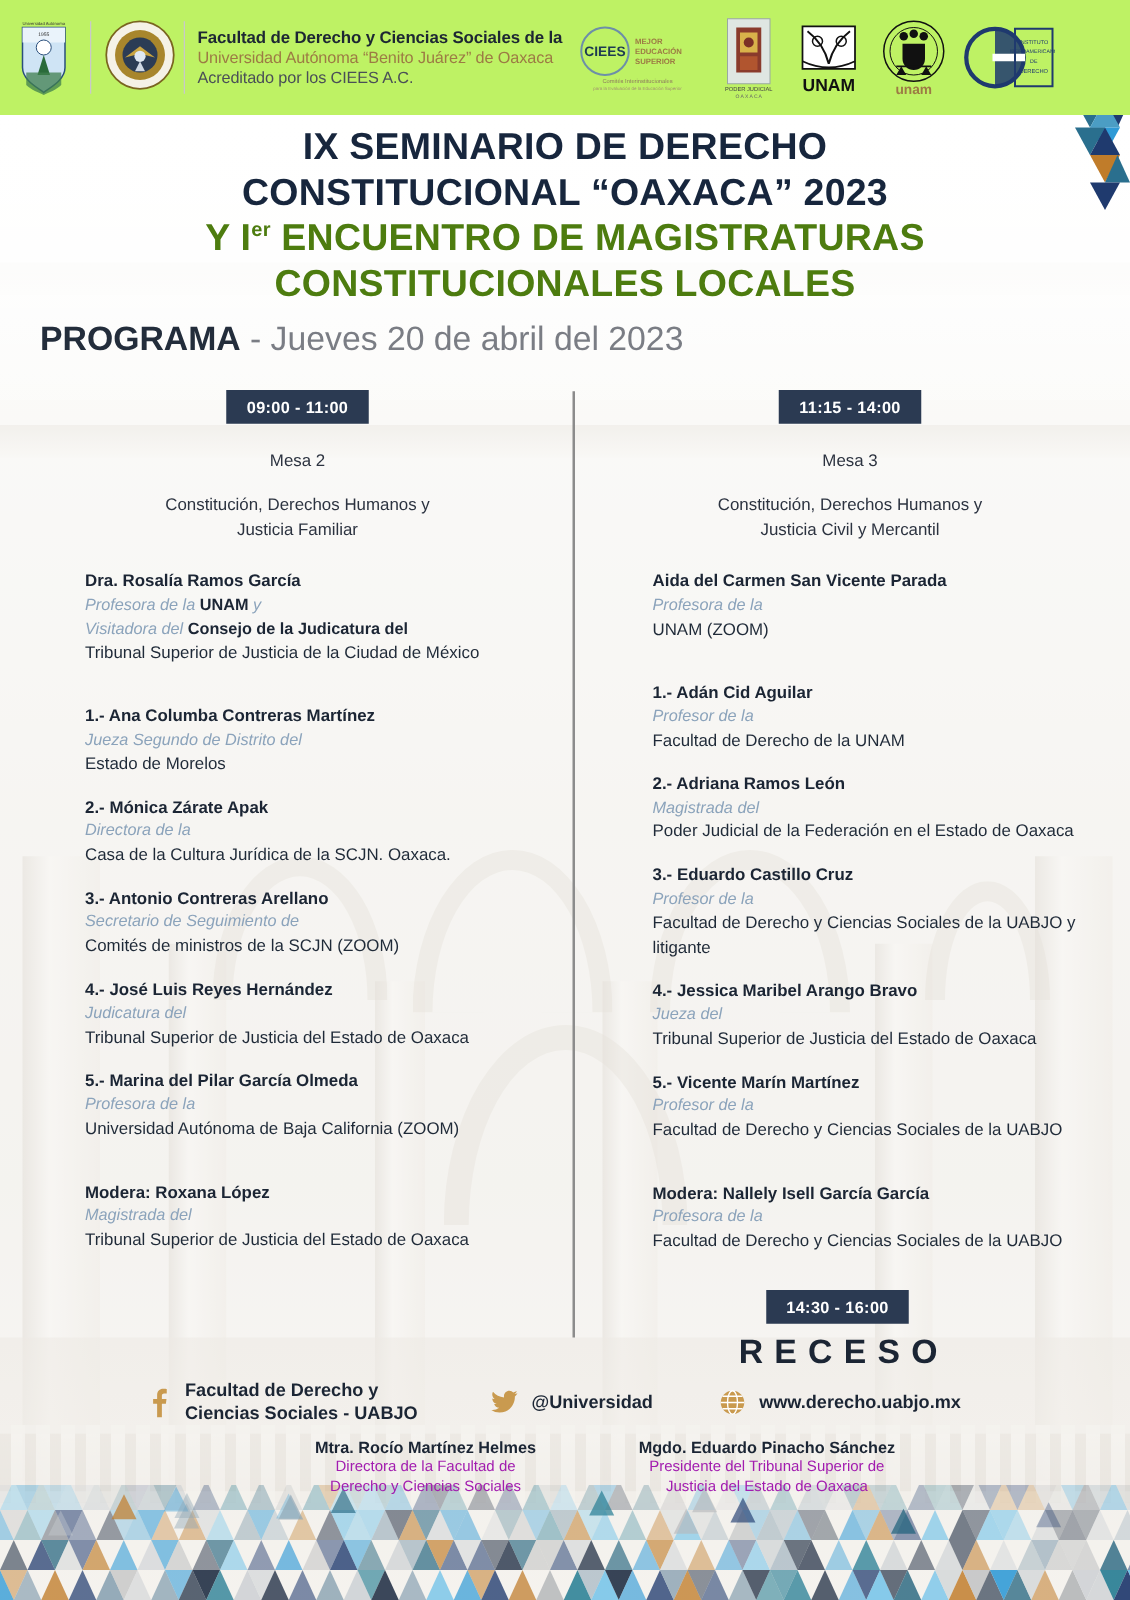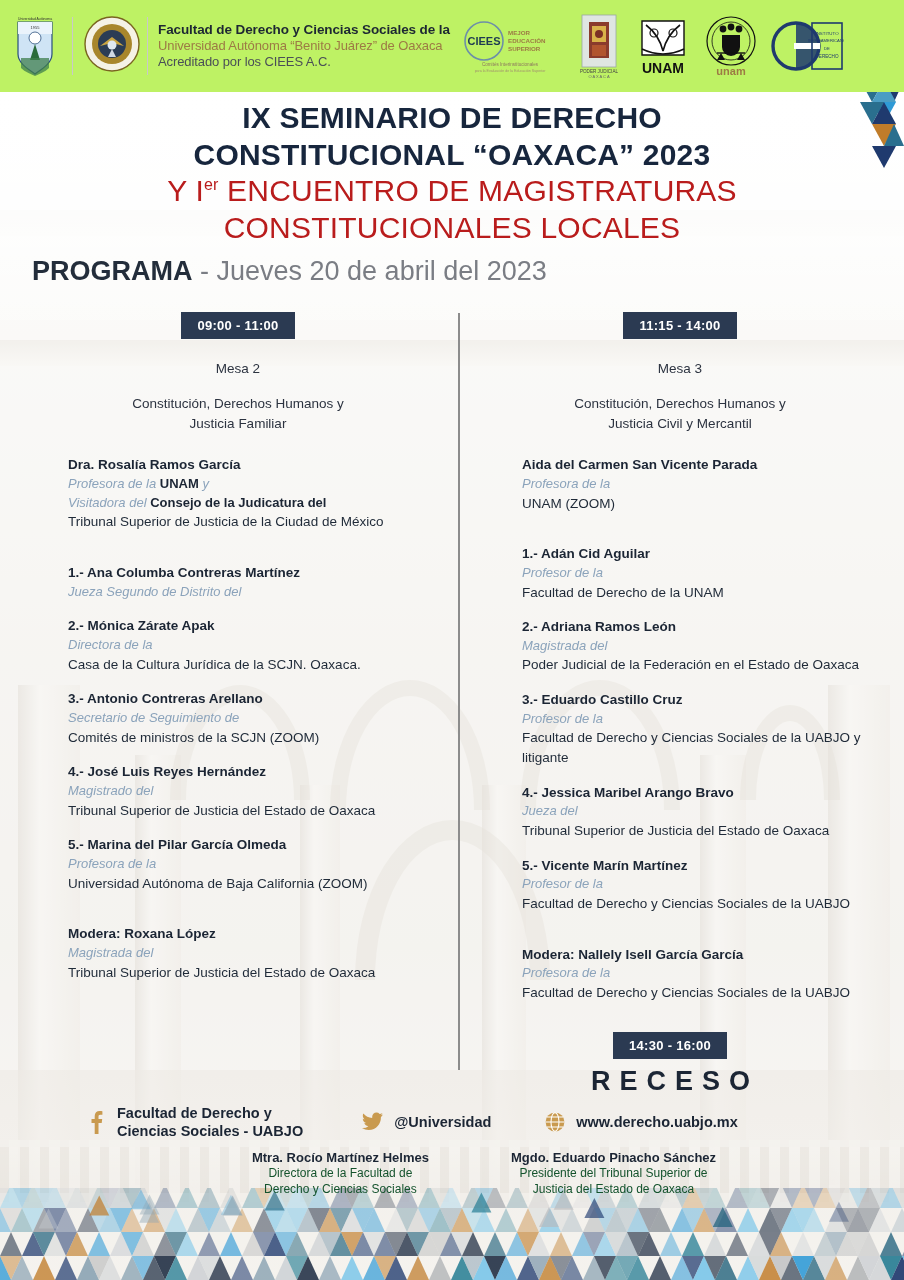--- a/index.html
+++ b/index.html
@@ -60,21 +60,21 @@
   .fac-l3 { font-size:13px; color:#4a4f57; letter-spacing:-.1px; }
   .right-logos { position:absolute; right:60px; top:6px; height:80px; display:flex; align-items:center; gap:12px;text-align:center; }
   .rl { display:flex; flex-direction:column; align-items:center; }
 
   
   .mosaic-tr { position:absolute; right:0; top:0; width:96px; height:196px; z-index:5; }
 
   
   .titles { position:absolute; left:0; top:100px; width:904px; text-align:center; z-index:7; }
   .t-navy { font-size:30px; font-weight:bold; color:#17263d; line-height:1.22; letter-spacing:.2px; }
-  .t-gold { font-size:30px; font-weight:normal; color:#b91c1c; line-height:1.22; letter-spacing:.2px; }
+  .t-gold { font-size:30px; font-weight:bold; color:#4d7c0f; line-height:1.22; letter-spacing:.2px; }
   .t-gold sup { font-size:16px; vertical-align:super; }
 
   .programa { position:absolute; left:32px; top:256px; z-index:7; font-size:27px; }
   .programa .p1 { color:#232d3b; font-weight:bold; }
   .programa .p2 { color:#7a7d84; }
 
   
   .divider { position:absolute; left:458px; top:313px; width:1.6px; height:757px;
              background:#8c8c8c; z-index:7; }
   .colwrap { position:absolute; top:312px; z-index:8; }
@@ -94,31 +94,31 @@
   .p-role .strong { font-style:normal; font-weight:bold; color:#1b2534; }
   .p-org { font-size:13.5px; color:#1f2a38; line-height:1.45; }
   .spacer-big { height:16px; }
 
   .badge-receso { text-align:center; margin-top:30px; margin-left:-20px; }
   .receso { text-align:center; font-size:27px; font-weight:bold; color:#1b2534;
             letter-spacing:9px; margin-top:7px; margin-left:-10px; }
 
   
   .social { position:absolute; left:0; top:1098px; width:904px; height:48px; z-index:9;
-            display:flex; align-items:center; padding-left:84px; gap:0; }
+            display:flex; align-items:center; padding-left:115px; gap:0; }
   .s-item { display:flex; align-items:center; gap:9px; }
   .s-lbl { font-size:14.5px; font-weight:bold; color:#1b2534; line-height:1.25; }
   .s-gap1 { width:58px; } .s-gap2 { width:52px; }
   .ico { width:24px; height:26px; display:flex; align-items:center; justify-content:center; }
 
   .signs { position:absolute; left:0; top:1150px; width:904px; z-index:9;
            display:flex; justify-content:center; gap:82px;margin-left:32px; }
   .sign { text-align:center; }
   .sg-name { font-size:13px; font-weight:bold; color:#1b2534; }
-  .sg-role { font-size:12px; color:#14532d; line-height:1.35; }
+  .sg-role { font-size:12px; color:#a21caf; line-height:1.35; }
 
   
   .tri-band { position:absolute; left:0; bottom:0; width:904px; height:92px; z-index:8; }
 </style>
 </head>
 <body>
 
 <div class="poster">
 
   <div class="bg-photo">
@@ -301,37 +301,38 @@
         <div class="p-name">Dra. Rosalía Ramos García</div>
         <div class="p-role"><span>Profesora de la</span> <span class="strong">UNAM</span> <span>y</span></div>
         <div class="p-role"><span>Visitadora del</span> <span class="strong">Consejo de la Judicatura del</span></div>
         <div class="p-org">Tribunal Superior de Justicia de la Ciudad de México</div>
       </div>
       <div class="spacer-big"></div>
 
       <div class="person">
         <div class="p-name">1.- Ana Columba Contreras Martínez</div>
         <div class="p-role">Jueza Segundo de Distrito del</div>
+        <div class="p-org">Estado de Morelos</div>
       </div>
 
       <div class="person">
         <div class="p-name">2.- Mónica Zárate Apak</div>
         <div class="p-role">Directora de la</div>
         <div class="p-org">Casa de la Cultura Jurídica de la SCJN. Oaxaca.</div>
       </div>
 
       <div class="person">
         <div class="p-name">3.- Antonio Contreras Arellano</div>
         <div class="p-role">Secretario de Seguimiento de</div>
         <div class="p-org">Comités de ministros de la SCJN (ZOOM)</div>
       </div>
 
       <div class="person">
         <div class="p-name">4.- José Luis Reyes Hernández</div>
-        <div class="p-role">Magistrado del</div>
+        <div class="p-role">Judicatura del</div>
         <div class="p-org">Tribunal Superior de Justicia del Estado de Oaxaca</div>
       </div>
 
       <div class="person">
         <div class="p-name">5.- Marina del Pilar García Olmeda</div>
         <div class="p-role">Profesora de la</div>
         <div class="p-org">Universidad Autónoma de Baja California (ZOOM)</div>
       </div>
       <div class="spacer-big"></div>
 

